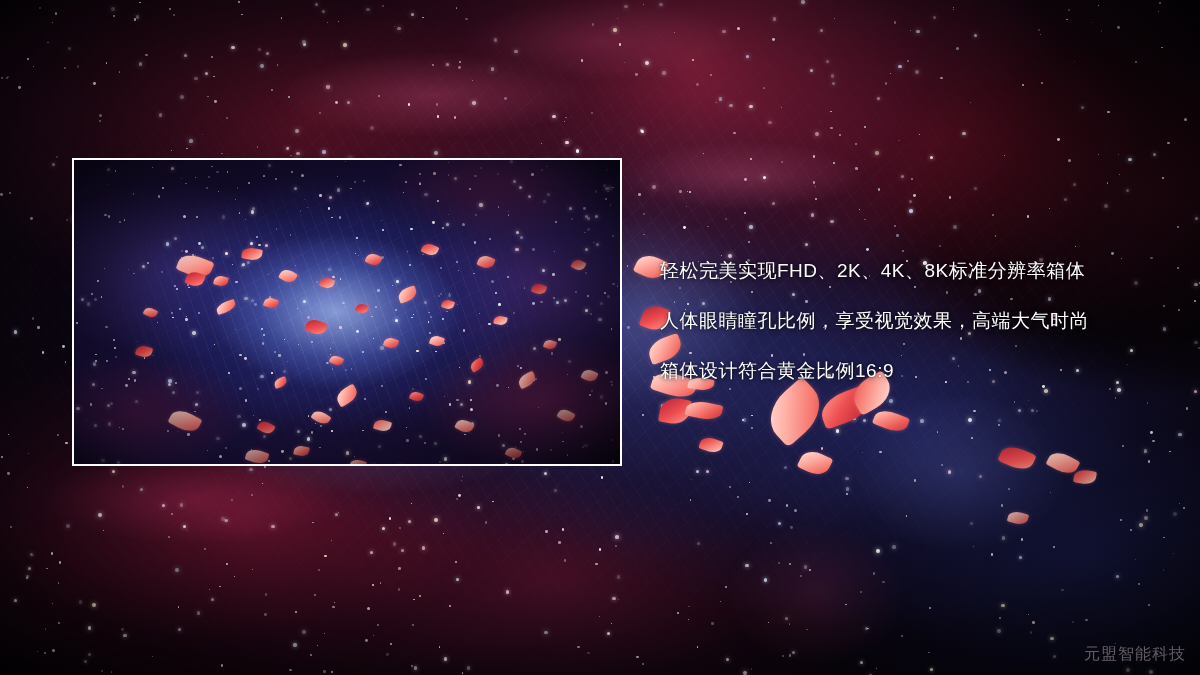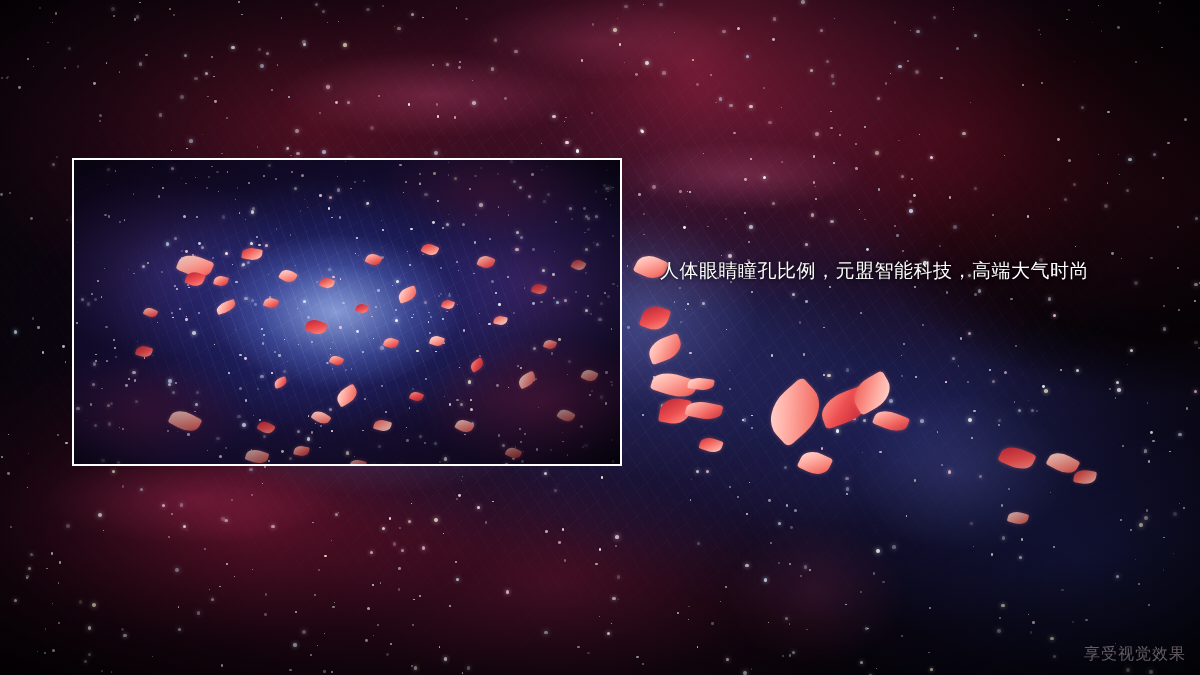--- a/index.html
+++ b/index.html
@@ -1495,17 +1495,19 @@
         <i class="petal lite" style="left:484px;top:250px;width:16px;height:11px;transform:rotate(30deg);opacity:1;"></i>
         <i class="petal" style="left:498px;top:100px;width:13px;height:10px;transform:rotate(206deg);opacity:1;"></i>
         <i class="petal lite" style="left:508px;top:210px;width:15px;height:11px;transform:rotate(24deg);opacity:1;"></i>
         <i class="petal deep" style="left:62px;top:186px;width:16px;height:11px;transform:rotate(196deg);opacity:1;"></i>
         <i class="petal" style="left:70px;top:148px;width:13px;height:9px;transform:rotate(28deg);opacity:1;"></i>
       </div>
     <div class="inner-vignette"></div>
   </div>
 
   <div id="body-copy">
-    <div class="line">人体眼睛瞳孔比例，元盟智能科技，高端大气时尚</div>
+    <div class="line">轻松完美实现FHD、2K、4K、8K标准分辨率箱体</div>
+    <div class="line">人体眼睛瞳孔比例，享受视觉效果，高端大气时尚</div>
+    <div class="line">箱体设计符合黄金比例16:9</div>
   </div>
 
-  <div id="watermark">享受视觉效果</div>
+  <div id="watermark">元盟智能科技</div>
 </div>
 
 </body></html>

